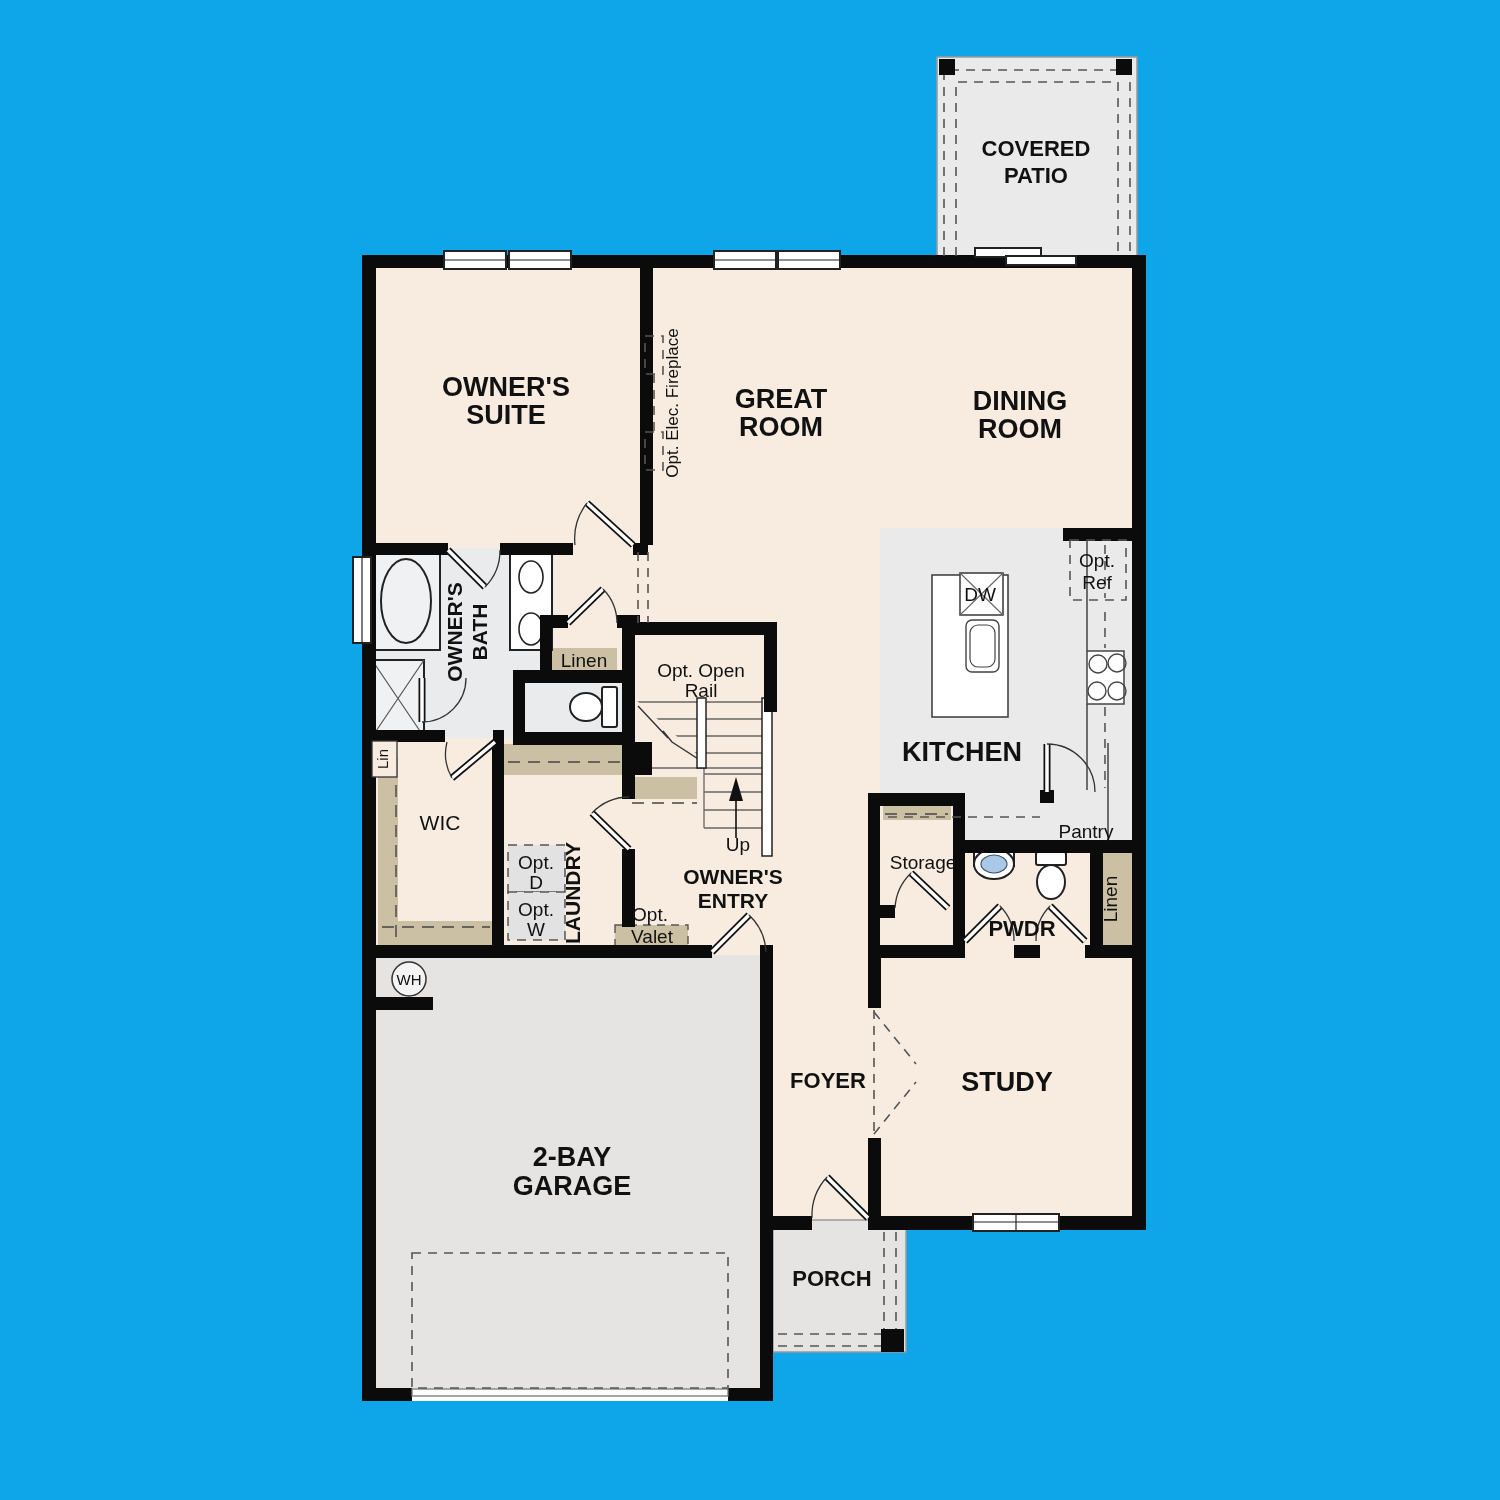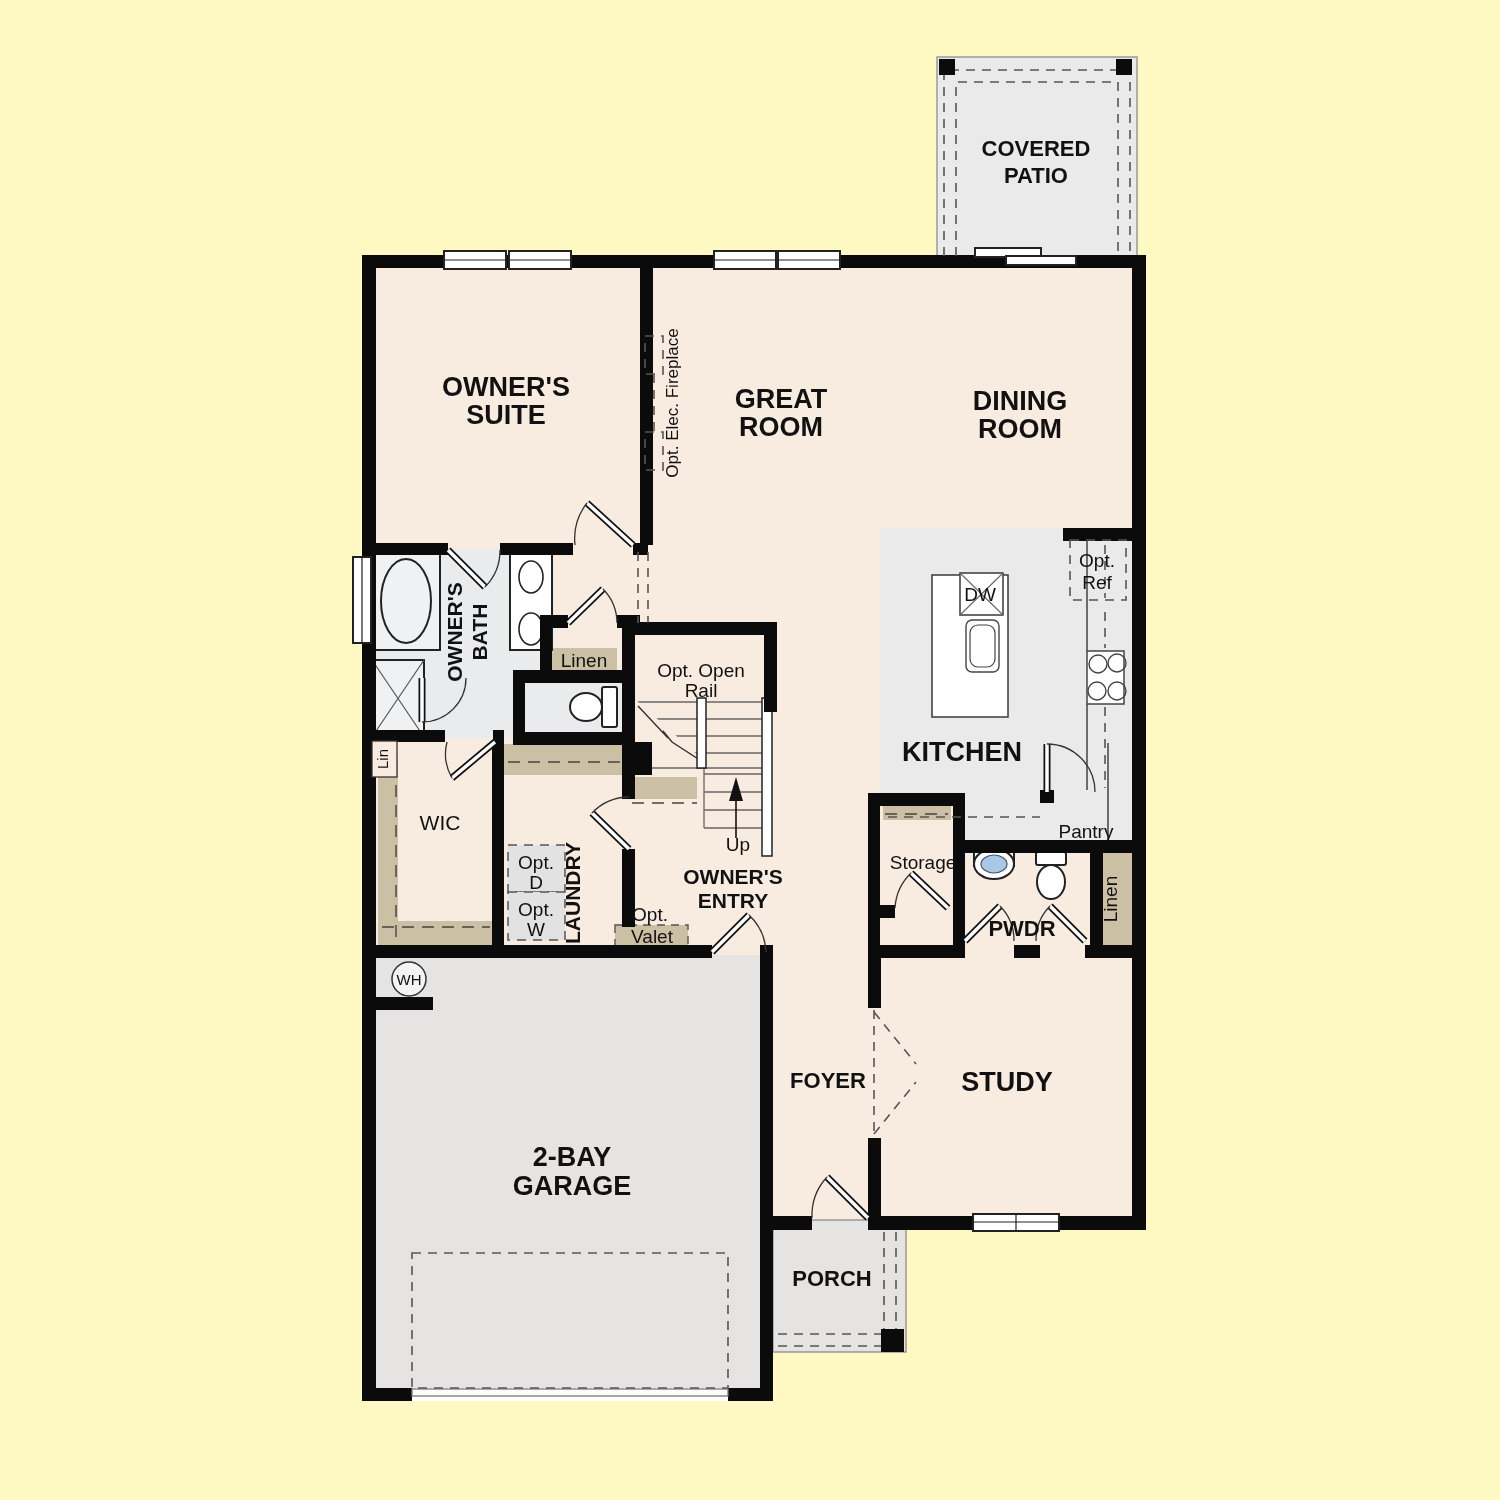--- a/index.html
+++ b/index.html
@@ -1,16 +1,16 @@
 <!DOCTYPE html>
 <html><head>
 <meta charset="utf-8">
 <style>
   html,body{margin:0;padding:0;background:#ffffff;}
-  .stage{width:1500px;height:1500px;position:relative;background:#fef9c3;overflow:hidden;}
+  .stage{width:1500px;height:1500px;position:relative;background:#0ea5e9;overflow:hidden;}
   svg{display:block;}
   text{font-family:"Liberation Sans", sans-serif;fill:#111;text-anchor:middle;}
   .t-big{font-size:27px;font-weight:bold;}
   .t-med{font-size:22px;font-weight:bold;}
   .t-med21{font-size:21px;font-weight:bold;}
   .t-vbold{font-size:21px;font-weight:bold;}
   .t-sm{font-size:19px;font-weight:normal;}
   .t-wic{font-size:21px;font-weight:normal;}
   .t-tiny{font-size:15px;font-weight:normal;}
   .t-fire{font-size:17px;font-weight:normal;}

